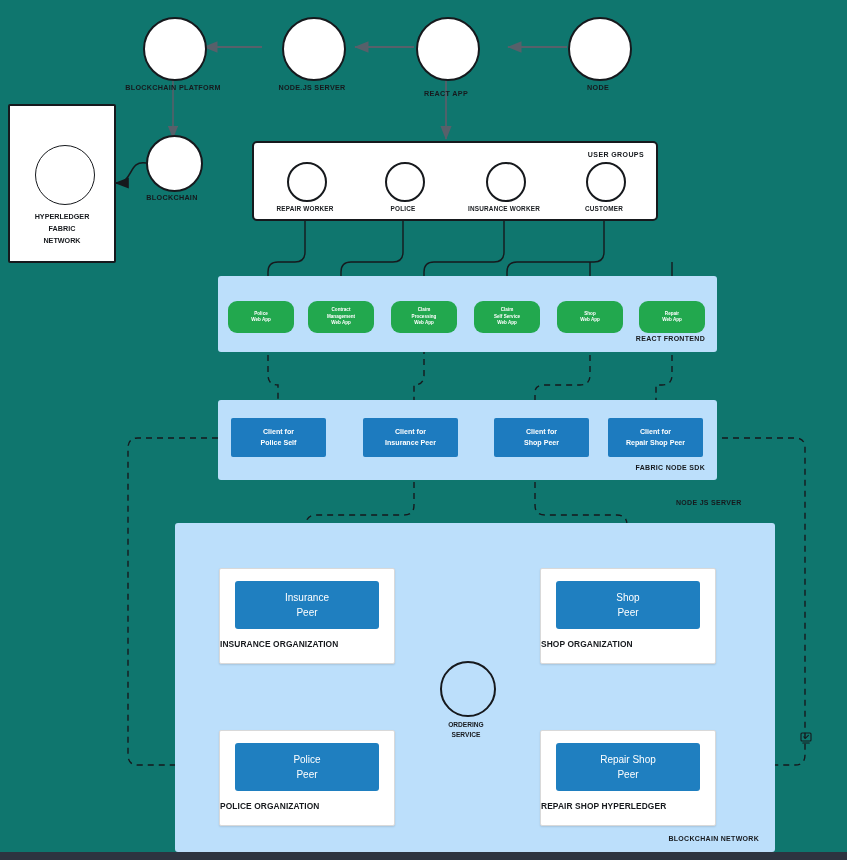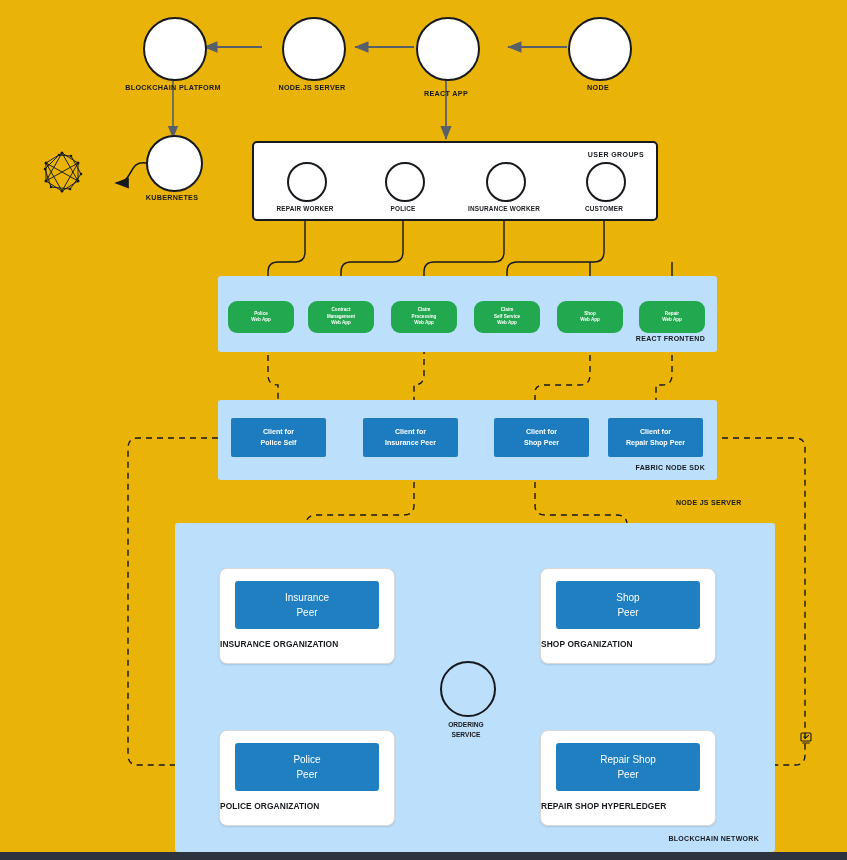--- a/index.html
+++ b/index.html
@@ -1,20 +1,20 @@
 <!DOCTYPE html>
 <html><head>
 <meta charset="utf-8">
 <style>
   html,body{margin:0;padding:0;background:#ffffff;}
   body{
     font-family:"Liberation Sans", sans-serif;
     width:847px;height:860px;overflow:hidden;position:relative;
   }
-  #stage{position:relative;width:847px;height:860px;background:#eab308;}
+  #stage{position:relative;width:847px;height:860px;background:#0f766e;}
   #svg-layer{position:absolute;left:0;top:0;width:847px;height:860px;}
 
   
   .abs{position:absolute;box-sizing:border-box;}
 
   
   .node{position:absolute;width:60px;height:60px;border:2.5px solid #16191d;border-radius:50%;
         background:#fff;display:flex;align-items:center;justify-content:center;}
   .node-label{position:absolute;text-align:center;font-size:7.2px;font-weight:bold;
         letter-spacing:.3px;color:#16191d;white-space:nowrap;}
@@ -45,21 +45,21 @@
         align-items:center;justify-content:center;color:#fff;font-size:4.6px;font-weight:bold;
         line-height:6.4px;text-align:center;}
   .pill span{display:block;}
 
   
   .client{position:absolute;background:#1d7bbf;border-radius:2px;display:flex;flex-direction:column;
         align-items:center;justify-content:center;color:#fff;font-size:7.1px;font-weight:bold;
         line-height:11px;text-align:center;}
 
   
-  .org{position:absolute;background:#ffffff;border:1px solid #d9d9d9;border-radius:8px;
+  .org{position:absolute;background:#ffffff;border:1px solid #d9d9d9;border-radius:2px;
         box-shadow:0 1px 2px rgba(0,0,0,.12);}
   .peer{position:absolute;background:#1f7fc0;border-radius:3px;display:flex;flex-direction:column;
         align-items:center;justify-content:center;color:#fff;font-size:10px;line-height:15px;
         text-align:center;font-weight:400;}
   .org-label{position:absolute;width:100%;text-align:left;font-size:8.4px;font-weight:bold;
         color:#16191d;letter-spacing:.1px;}
 
   
   .ord-circle{position:absolute;width:52px;height:52px;border:2.2px solid #16191d;border-radius:50%;
         background:#bcdffb;display:flex;align-items:center;justify-content:center;}
@@ -251,22 +251,30 @@
   <div class="node" style="left:282px;top:17px;"></div>
   <div class="node-label" style="left:242px;top:83px;width:140px;">NODE.JS SERVER</div>
 
   <div class="node" style="left:416px;top:17px;"></div>
   <div class="node-label" style="left:376px;top:89px;width:140px;text-align:center;">REACT APP</div>
 
   <div class="node" style="left:568px;top:17px;"></div>
   <div class="node-label" style="left:528px;top:83px;width:140px;">NODE</div>
 
   <div class="node" style="left:146px;top:135px;width:53px;height:53px;"></div>
-  <div class="node-label" style="left:112px;top:193px;width:120px;">KUBERNETES</div>
-
+  <div class="node-label" style="left:112px;top:193px;width:120px;">BLOCKCHAIN</div>
+
+  <div class="abs hl-box" style="left:8px;top:104px;width:108px;height:159px;">
+    <div class="hl-circle" style="left:25px;top:39px;"></div>
+    <div class="hl-text" style="left:0;top:105px;">
+      <div>HYPERLEDGER</div>
+      <div>FABRIC</div>
+      <div>NETWORK</div>
+    </div>
+  </div>
 
   <div class="abs ug-box" style="left:252px;top:141px;width:406px;height:80px;">
     <div class="ug-title" style="right:12px;top:8px;">USER GROUPS</div>
   </div>
   <div class="ug-node" style="left:287px;top:162px;"></div>
   <div class="ug-label" style="left:255px;top:205px;width:100px;">REPAIR WORKER</div>
 
   <div class="ug-node" style="left:385px;top:162px;"></div>
   <div class="ug-label" style="left:353px;top:205px;width:100px;">POLICE</div>
 

